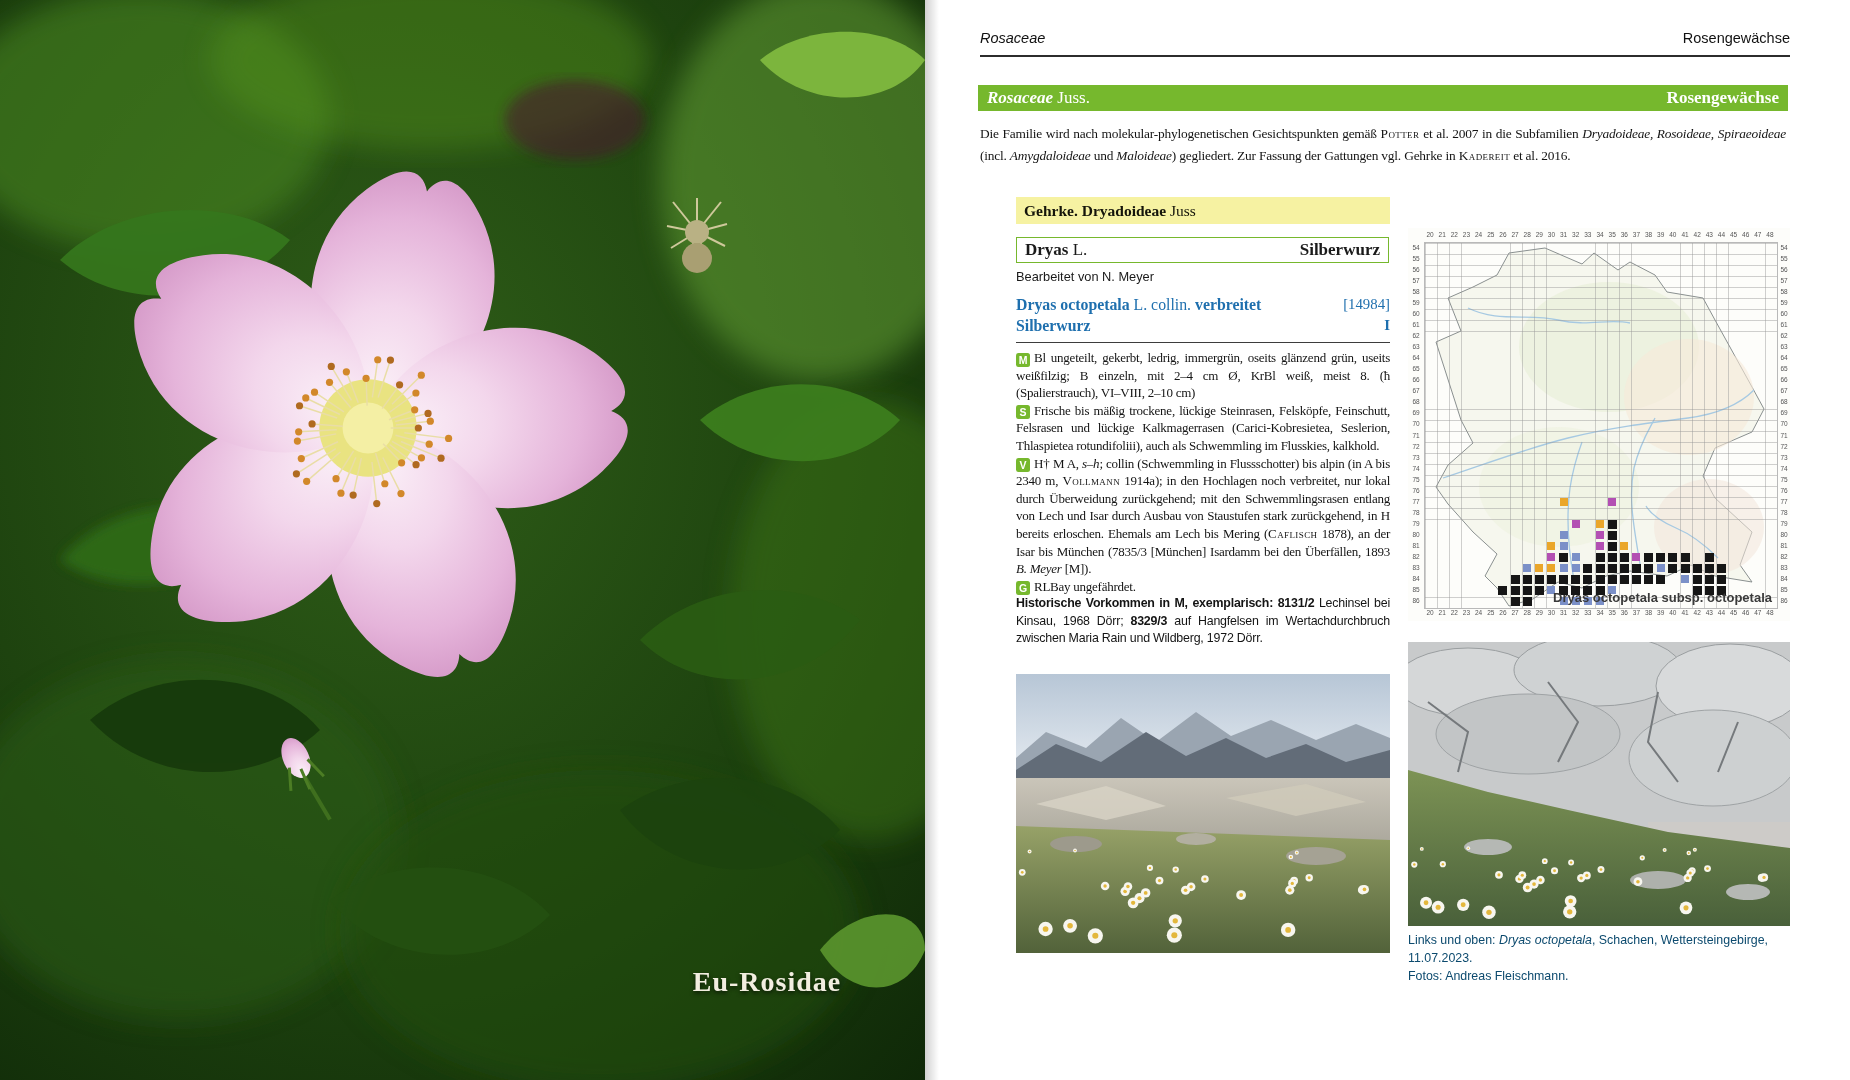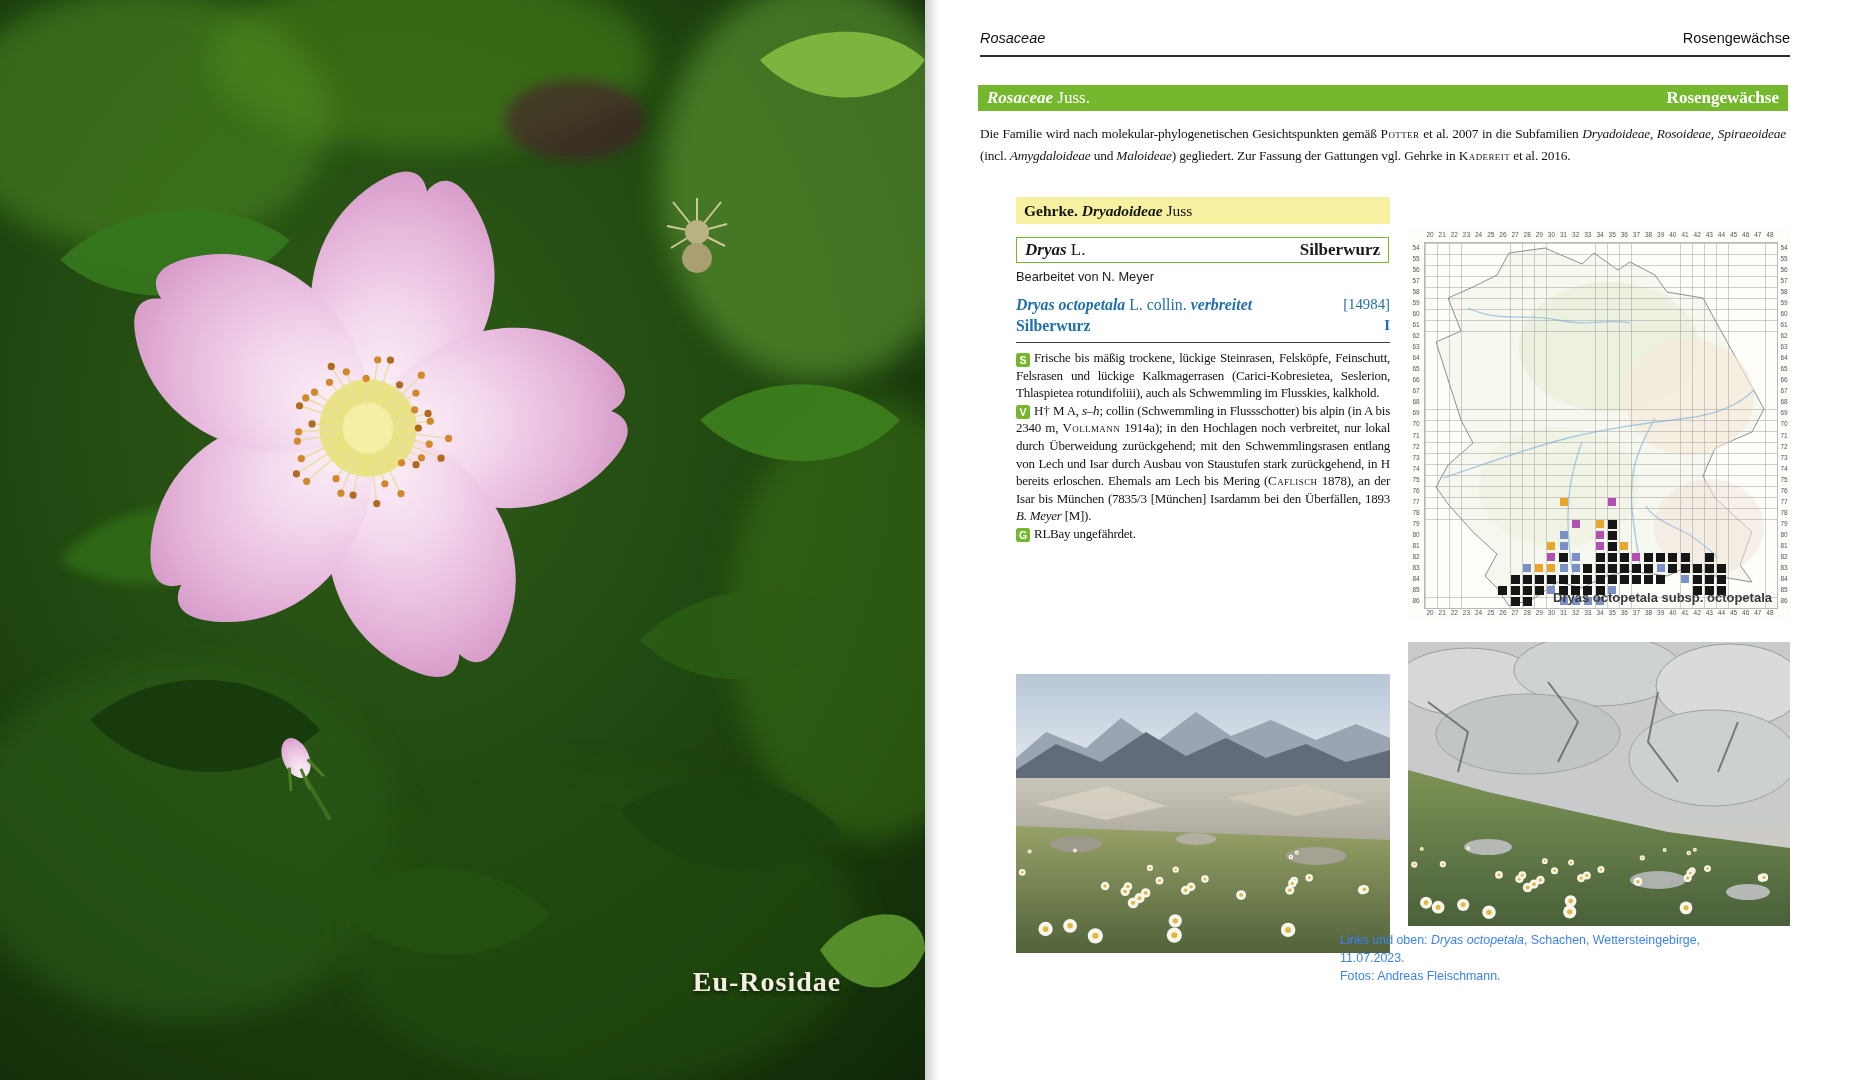--- a/index.html
+++ b/index.html
@@ -42,39 +42,39 @@
   
   .body-col{position:absolute;left:1016px;top:349px;width:374px;text-align:justify;
          font-size:13px;line-height:17.6px;letter-spacing:-0.25px;color:#141414;}
   .bpara{margin:0;}
   .tag{display:inline-block;width:14px;height:14px;background:var(--accent);border-radius:2.5px;
        color:#fff;font:700 10.5px/14px "Liberation Sans",sans-serif;text-align:center;
        margin-right:4px;vertical-align:-1.5px;letter-spacing:0;}
   .hist{margin:0;font-family:"Liberation Sans",sans-serif;font-size:12.4px;line-height:17.4px;letter-spacing:-0.2px;}
   
   .sg-r{} .sg-i{font-style:italic;} .sg-b{font-weight:700;}
-  .sg-bi{font-weight:700;font-style:italic;}
+  .sg-bi{font-weight:700;}
   .sg-sc{font-variant:small-caps;letter-spacing:.4px;}
   
   .map{position:absolute;left:1408px;top:228px;width:382px;height:393px;background:#fdfdfa;}
   .map-art{position:absolute;left:16px;top:14px;}
   .map-grid{position:absolute;left:16px;top:14px;width:352px;height:365px;border:0.5px solid #b9b9b9;
      background-image:
        repeating-linear-gradient(to right, rgba(150,150,150,.45) 0 0.6px, transparent 0.6px 12.14px),
        repeating-linear-gradient(to bottom, rgba(150,150,150,.45) 0 0.6px, transparent 0.6px 11.06px);
      pointer-events:none;}
   .map-label{position:absolute;font:6.5px "Liberation Sans",sans-serif;color:#555;width:12.14px;text-align:center;}
   .map-label.side{width:14px;}
   .mcell{position:absolute;}
   .map-caption{position:absolute;right:18px;bottom:16px;font:700 13px "Liberation Sans",sans-serif;color:#3a3a3a;}
   
   .alpine-photo{position:absolute;left:1016px;top:674px;width:374px;height:279px;overflow:hidden;}
   .lime-photo{position:absolute;left:1408px;top:642px;width:382px;height:284px;overflow:hidden;}
-  .photo-caption{position:absolute;left:1340px;top:931px;width:382px;
-      font:12.4px/18px "Liberation Sans",sans-serif;color:#3b82f6;}
+  .photo-caption{position:absolute;left:1408px;top:931px;width:382px;
+      font:12.4px/18px "Liberation Sans",sans-serif;color:#0c4a6e;}
   .page-number{position:absolute;left:980px;top:1018px;width:810px;text-align:right;font-size:15px;color:#111;}
 </style>
 </head>
 <body>
 
 <div id="page" style="--accent: #76b82d; --yellow: #f6f2a2; --blue: #1e6fae;">
 
   <div class="left-photo">
     <svg width="925" height="1080" viewBox="0 0 925 1080">
       <defs>
@@ -261,28 +261,32 @@
       <span class="sh-num">[14984]</span>
     </div>
     <div class="sh-row">
       <span class="sh-de">Silberwurz</span>
       <span class="sh-status">I</span>
     </div>
   </div>
 
   <div class="body-col">
     <p class="bpara">
+      <span class="tag">M</span><span><span class="sg-r">Bl ungeteilt, gekerbt, ledrig, immergrün, oseits glänzend grün, useits weißfilzig; B einzeln, mit 2–4 cm Ø, KrBl weiß, meist 8. (ħ (Spalierstrauch), VI–VIII, 2–10 cm)</span></span>
+    </p>
+    <p class="bpara">
       <span class="tag">S</span><span><span class="sg-r">Frische bis mäßig trockene, lückige Steinrasen, Felsköpfe, Feinschutt, Felsrasen und lückige Kalkmagerrasen (Carici-Kobresietea, Seslerion, Thlaspietea rotundifoliii), auch als Schwemmling im Flusskies, kalkhold.</span></span>
     </p>
     <p class="bpara">
       <span class="tag">V</span><span><span class="sg-r">H† M A, </span><span class="sg-i">s–h</span><span class="sg-r">; collin (Schwemmling in Flussschotter) bis alpin (in A bis 2340 m, </span><span class="sg-sc">Vollmann</span><span class="sg-r"> 1914a); in den Hochlagen noch verbreitet, nur lokal durch Überweidung zurückgehend; mit den Schwemmlingsrasen entlang von Lech und Isar durch Ausbau von Staustufen stark zurückgehend, in H bereits erloschen. Ehemals am Lech bis Mering (</span><span class="sg-sc">Caflisch</span><span class="sg-r"> 1878), an der Isar bis München (7835/3 [München] Isardamm bei den Überfällen, 1893 </span><span class="sg-i">B. Meyer</span><span class="sg-r"> [M]).</span></span>
     </p>
     <p class="bpara">
       <span class="tag">G</span><span><span class="sg-r">RLBay ungefährdet.</span></span>
     </p>
+    <p class="hist"><span class="sg-b">Historische Vorkommen in M, exemplarisch: </span><span class="sg-b">8131/2</span><span class="sg-r"> Lechinsel bei Kinsau, 1968 Dörr; </span><span class="sg-b">8329/3</span><span class="sg-r"> auf Hangfelsen im Wertachdurchbruch zwischen Maria Rain und Wildberg, 1972 Dörr.</span></p>
   </div>
 
   <div class="map">
     <svg class="map-art" width="352" height="365" viewBox="0 0 352 365">
       <polygon fill="#f6f7ee" stroke="#8a9090" stroke-width="1" points="
         85,11 121,6 158,22 170,11 194,28 206,20 231,33 243,50 279,56 291,78 328,145 340,167 328,190
         291,206 279,234 291,256 328,290 316,323 328,340 291,334 267,323 243,334 206,329 182,334
         158,346 134,340 109,357 85,364 73,346 61,334 73,312 49,290 24,262 12,245 24,223 49,201
         37,178 12,100 37,89 24,56 49,45 73,33"></polygon>
       <ellipse cx="185" cy="105" rx="90" ry="65" fill="#e9f0da" opacity=".7"></ellipse>

